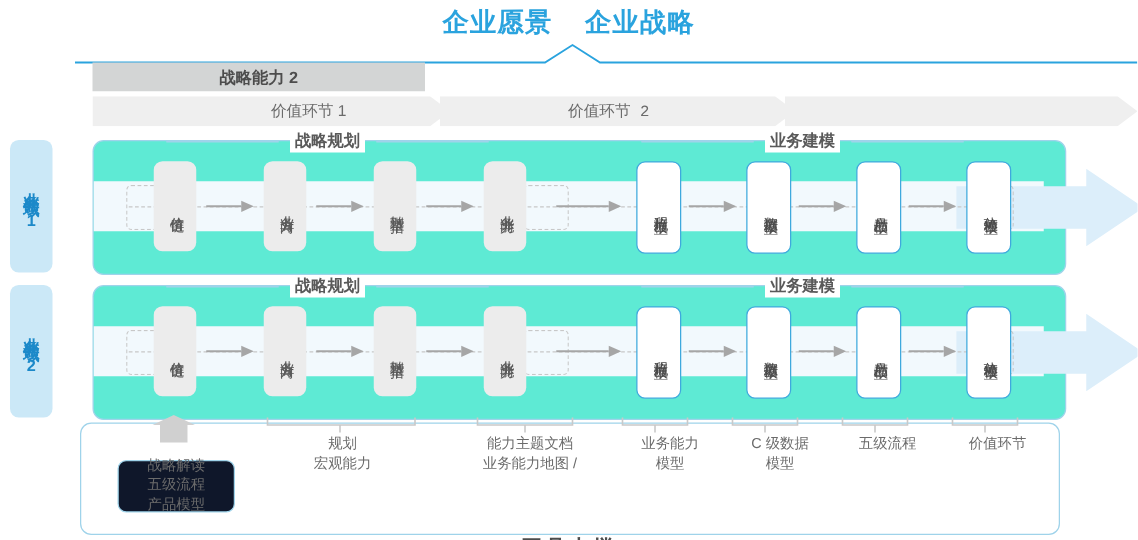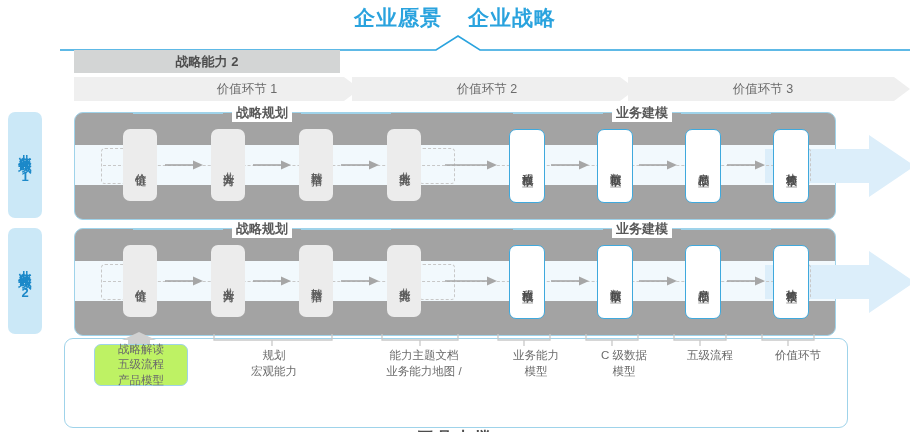--- a/index.html
+++ b/index.html
@@ -46,21 +46,21 @@
   }
   .domain-label span{
     writing-mode:vertical-rl;text-orientation:upright;
     font-size:13px;font-weight:bold;color:#1c89c9;letter-spacing:2px;
     line-height:1;
   }
 
   
   .row-box{
     position:absolute;left:74px;width:760px;
-    border:1.4px solid #9fd3ea;border-radius:9px;background:#a3a3a3;
+    border:1.4px solid #9fd3ea;border-radius:9px;background:#5eead4;padding-left:17px;
   }
   .row-band{
     position:absolute;left:0;height:40px;background:#f2f9fd;
   }
   .flow-arrow{position:absolute;}
 
   .sec-head{
     position:absolute;display:flex;align-items:center;gap:9px;
     transform:translateY(-50%);
   }
@@ -89,22 +89,22 @@
   .dashline{position:absolute;height:0;border-top:1.3px dashed #c8c8c8;}
   .arrow-s{position:absolute;}
 
   
   .anno{
     position:absolute;text-align:center;font-size:11.5px;color:#6b6b6b;
     line-height:1.35;white-space:nowrap;
   }
   .anno-box{
     position:absolute;border:1.3px solid #9fd3ea;border-radius:7px;
-    background:#bef264;display:flex;align-items:center;justify-content:center;
-    text-align:left;font-size:11.5px;color:#6b6b6b;line-height:1.35;
+    background:#0f172a;display:flex;align-items:center;justify-content:center;
+    text-align:left;font-size:11.5px;color:#6b6b6b;line-height:1.35;margin-top:24px;
   }
   .brace{position:absolute;}
   .tool-box{
     position:absolute;left:64px;top:338px;width:782px;height:88px;
     border:1.4px solid #9fd3ea;border-radius:9px;background:transparent;
   }
   .tool-label{
     position:absolute;left:0;width:910px;top:392px;text-align:center;
     font-size:17px;font-weight:bold;color:#4d4d4d;letter-spacing:2px;margin-top:35px;
   }
@@ -127,22 +127,21 @@
     <div class="cap-bar" style="left:0;width:266px;">战略能力 2</div>
   </div>
 
   <div class="val-row">
     <svg width="836" height="24" viewBox="0 0 836 24" style="position:absolute;left:0;top:0;">
       <polygon points="0,0 270,0 286,12 270,24 0,24" fill="#efefef"></polygon>
       <polygon points="278,0 546,0 562,12 546,24 278,24" fill="#efefef"></polygon>
       <polygon points="554,0 820,0 836,12 820,24 554,24" fill="#efefef"></polygon>
     </svg>
     <div class="val-chev" style="left:17px;width:272px;background:transparent;margin-left:20px;">价值环节 1</div>
-    <div class="val-chev" style="left:278px;width:270px;background:transparent;">价值环节 2</div>
-    <div class="val-chev" style="left:554px;width:270px;background:transparent;">价值环节 3</div>
+    <div class="val-chev" style="left:278px;width:270px;background:transparent;font-family:Liberation Mono, monospace;">价值环节 2</div>
   </div>
 
   <div class="domain-label" style="top:112px;height:106px;">
     <span>业务领域 1</span>
   </div>
   <div class="domain-label" style="top:228px;height:106px;">
     <span>业务领域 2</span>
   </div>
 
   <div class="row-box" style="top:112px;height:106px;">

